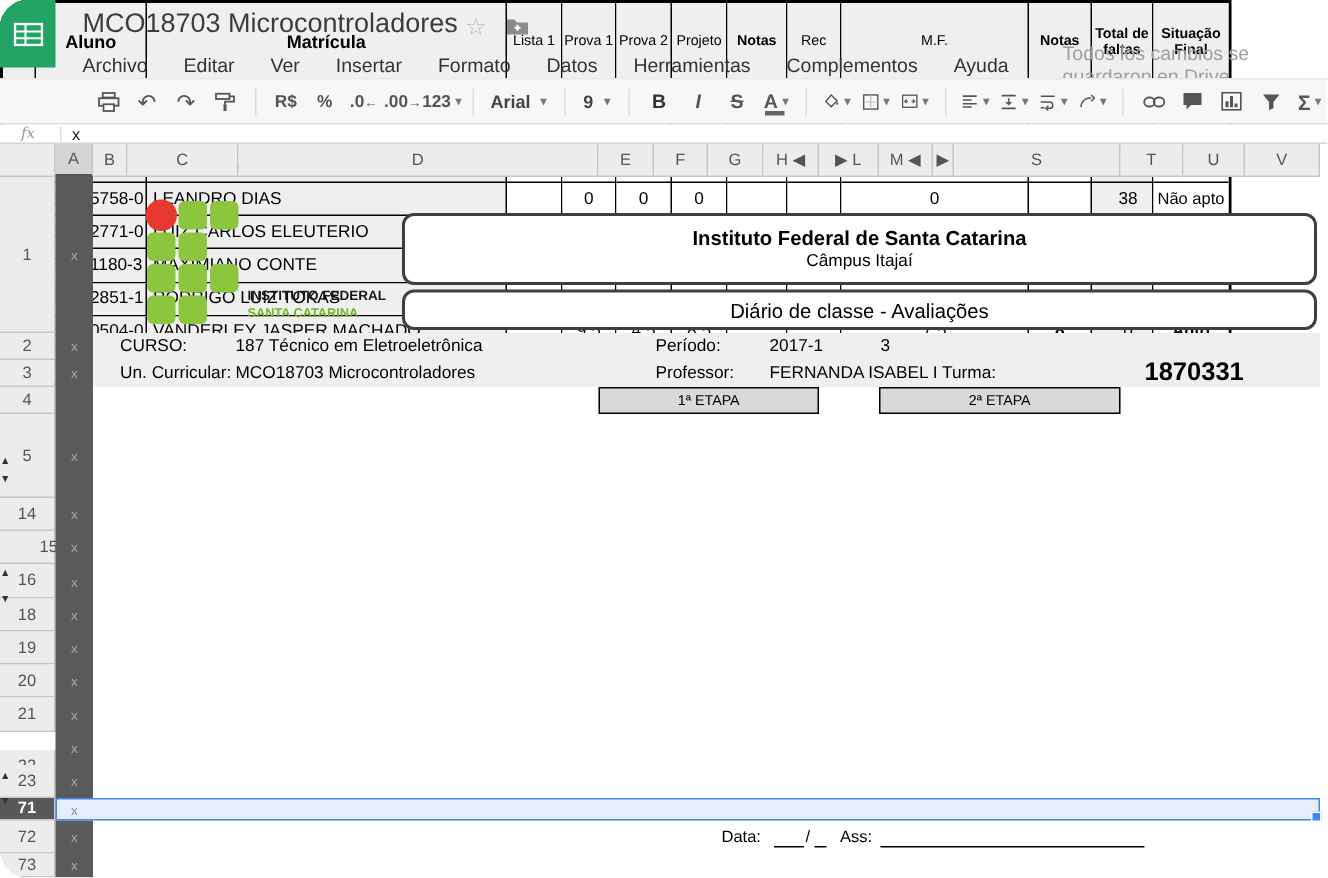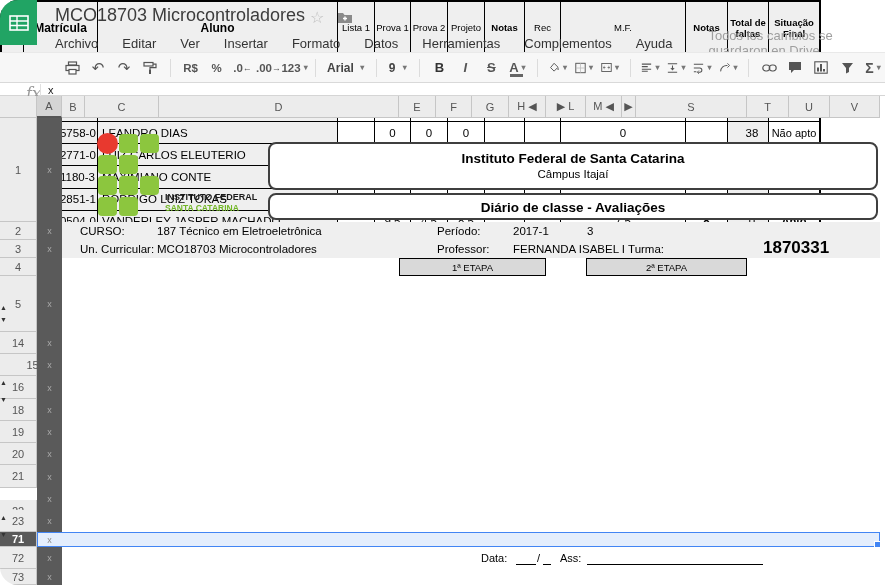--- a/index.html
+++ b/index.html
@@ -19,21 +19,21 @@
   .toolbar { left:0; top:52px; width:885px; height:31px; background:#f7f7f7; border-top:1px solid #e9e9e9; border-bottom:1px solid #d9d9d9; display:flex; align-items:center; padding-left:60px; gap:2px; white-space:nowrap; overflow:hidden; }
   .tb-btn { min-width:24px; height:24px; display:flex; align-items:center; justify-content:center; color:#555; font-size:11.5px; font-weight:bold; padding:0 3px; border-radius:2px; }
   .tb-sep { width:1px; height:18px; background:#dcdcdc; margin:0 6px; }
   .caret { font-size:8px; color:#777; margin-left:3px; }
   .tb-select { height:22px; border-radius:2px; display:flex; align-items:center; font-size:12px; font-weight:bold; color:#444; padding:0 4px; }
   .tb-A { position:relative; }
   .tb-A .bar { position:absolute; left:5px; bottom:3px; width:13px; height:3px; background:#666; }
   svg.ic { display:block; }
 
   .fxbar { left:0; top:83px; width:885px; height:13px; background:#fff; border-bottom:1px solid #d5d5d5; }
-  .fx { left:26px; top:84px; font-family:"DejaVu Serif", serif; font-style:italic; font-size:16px; color:#999; }
+  .fx { left:14px; top:84px; font-family:"DejaVu Serif", serif; font-style:italic; font-size:10px; color:#999; }
   .fx-div { left:40px; top:84px; width:1px; height:12px; background:#e0e0e0; }
   .fx-val { left:48px; top:84px; font-size:11px; color:#222; }
 
   
   .corner { left:0; top:96px; width:37px; height:22px; background:#ececec; border-right:1px solid #c6c6c6; border-bottom:1px solid #c6c6c6; }
   .colhdr { top:96px; height:22px; background:#ececec; border-right:1px solid #c6c6c6; border-bottom:1px solid #c6c6c6; font-size:11px; color:#555; display:flex; align-items:center; justify-content:center; }
   .colhdr-active { background:#d5d5d5; border-bottom:2px solid #555; }
   .rowhdr { left:0; width:37px; background:#ececec; border-bottom:1px solid #c6c6c6; border-right:1px solid #c6c6c6; font-size:11px; color:#555; display:flex; align-items:center; justify-content:center; }
   .rowhdr-active { background:#595959; color:#fff; font-weight:bold; }
   .collapse-ic { left:0; width:9px; font-size:7px; color:#333; line-height:8px; }
@@ -326,41 +326,41 @@
       <span class="lg-sq" style="left:21px;top:63px;"></span>
     <span class="lg-t1">INSTITUTO FEDERAL</span>
     <span class="lg-t2">SANTA CATARINA</span>
   </div>
 
   <div class="abs hbox" style="top:142px;width:610px;height:48px;padding-top:7px;">
     <div style="font-size:13.5px;font-weight:bold;">Instituto Federal de Santa Catarina</div>
     <div style="font-size:11.5px;font-weight:normal;margin-top:2px;">Câmpus Itajaí</div>
   </div>
   <div class="abs hbox" style="top:193px;width:610px;height:27px;padding-top:5px;">
-    <div style="font-size:13.5px;font-weight:bold;">Diário de classe - Avaliações</div>
+    <div style="font-size:13.5px;font-weight:normal;">Diário de classe - Avaliações</div>
   </div>
 
   <div class="abs cellstat" style="left:80px;top:222px;height:18px;">CURSO:</div>
   <div class="abs cellstat" style="left:157px;top:222px;height:18px;">187 Técnico em Eletroeletrônica</div>
   <div class="abs cellstat" style="left:437px;top:222px;height:18px;">Período:</div>
   <div class="abs cellstat" style="left:513px;top:222px;height:18px;">2017-1</div>
   <div class="abs cellstat" style="left:587px;top:222px;height:18px;">3</div>
   <div class="abs cellstat" style="left:80px;top:240px;height:18px;">Un. Curricular:</div>
   <div class="abs cellstat" style="left:157px;top:240px;height:18px;">MCO18703 Microcontroladores</div>
   <div class="abs cellstat" style="left:437px;top:240px;height:18px;">Professor:</div>
   <div class="abs cellstat" style="left:513px;top:240px;height:18px;">FERNANDA ISABEL I Turma:</div>
   <div class="abs cellstat bold" style="left:763px;top:239px;height:18px;font-size:17px;">1870331</div>
 
   <div class="abs etapa" style="left:399px;width:147px;">1ª ETAPA</div>
   <div class="abs etapa" style="left:586px;width:161px;">2ª ETAPA</div>
 
   <div class="gtable" id="gtable">
     <div class="tcell th th-big">Nº</div>
+    <div class="tcell th th-big">Aluno</div>
     <div class="tcell th th-big">Matrícula</div>
-    <div class="tcell th th-big">Aluno</div>
     <div class="tcell th th-sm">Lista 1</div>
     <div class="tcell th th-sm">Prova 1</div>
     <div class="tcell th th-sm">Prova 2</div>
     <div class="tcell th th-sm">Projeto</div>
     <div class="tcell th th-sm bold">Notas</div>
     <div class="tcell th th-sm">Rec</div>
     <div class="tcell th th-sm">M.F.</div>
     <div class="tcell th th-sm bold">Notas</div>
     <div class="tcell th th-sm bold">Total de faltas</div>
     <div class="tcell th th-sm bold">Situação Final</div>

